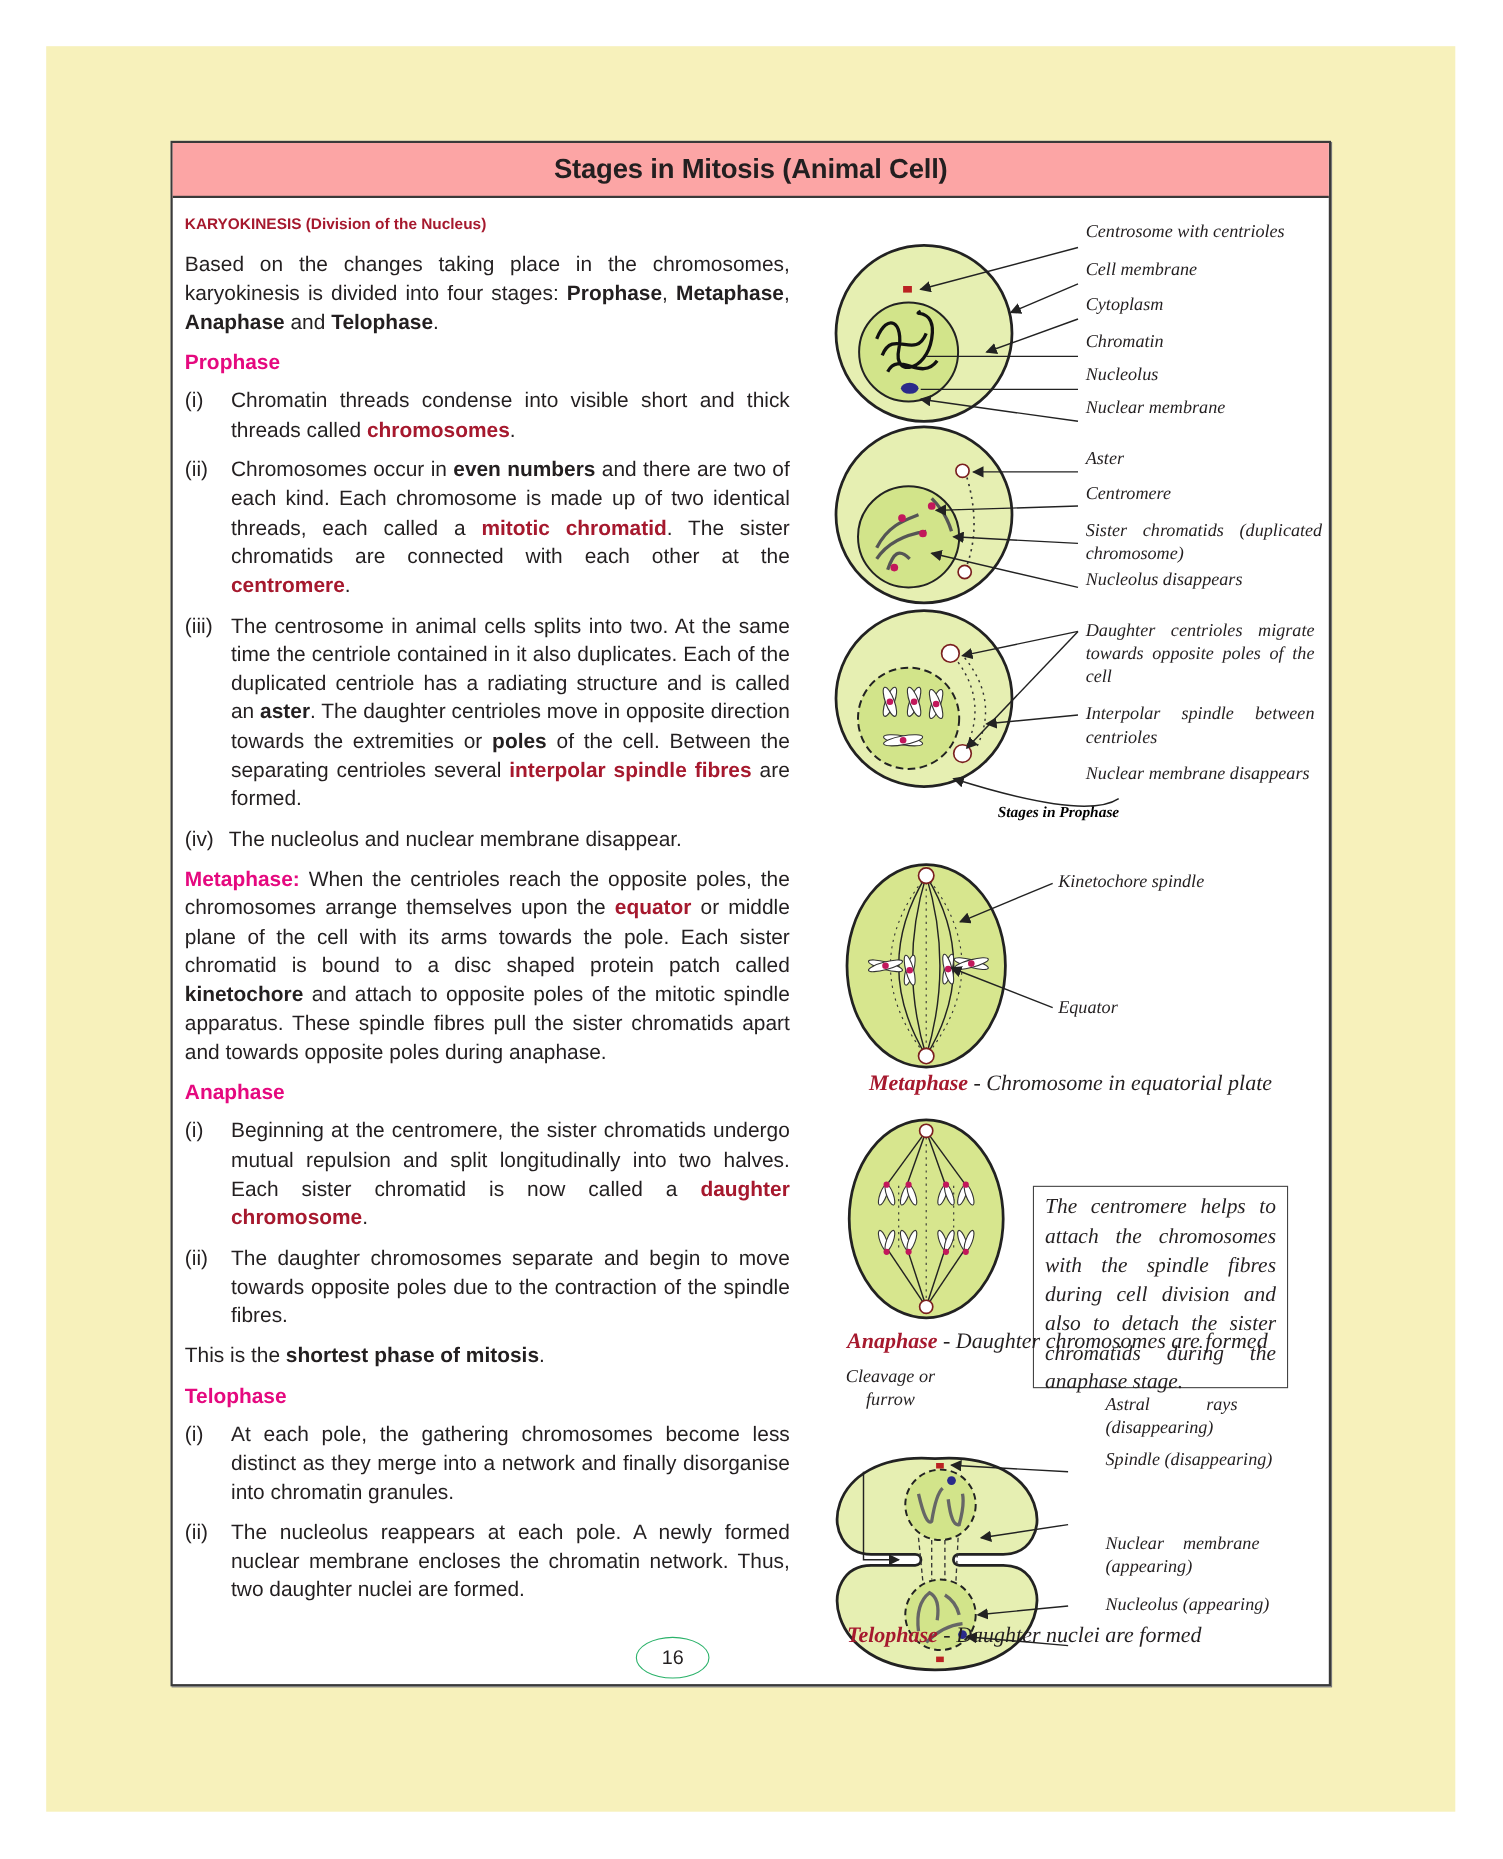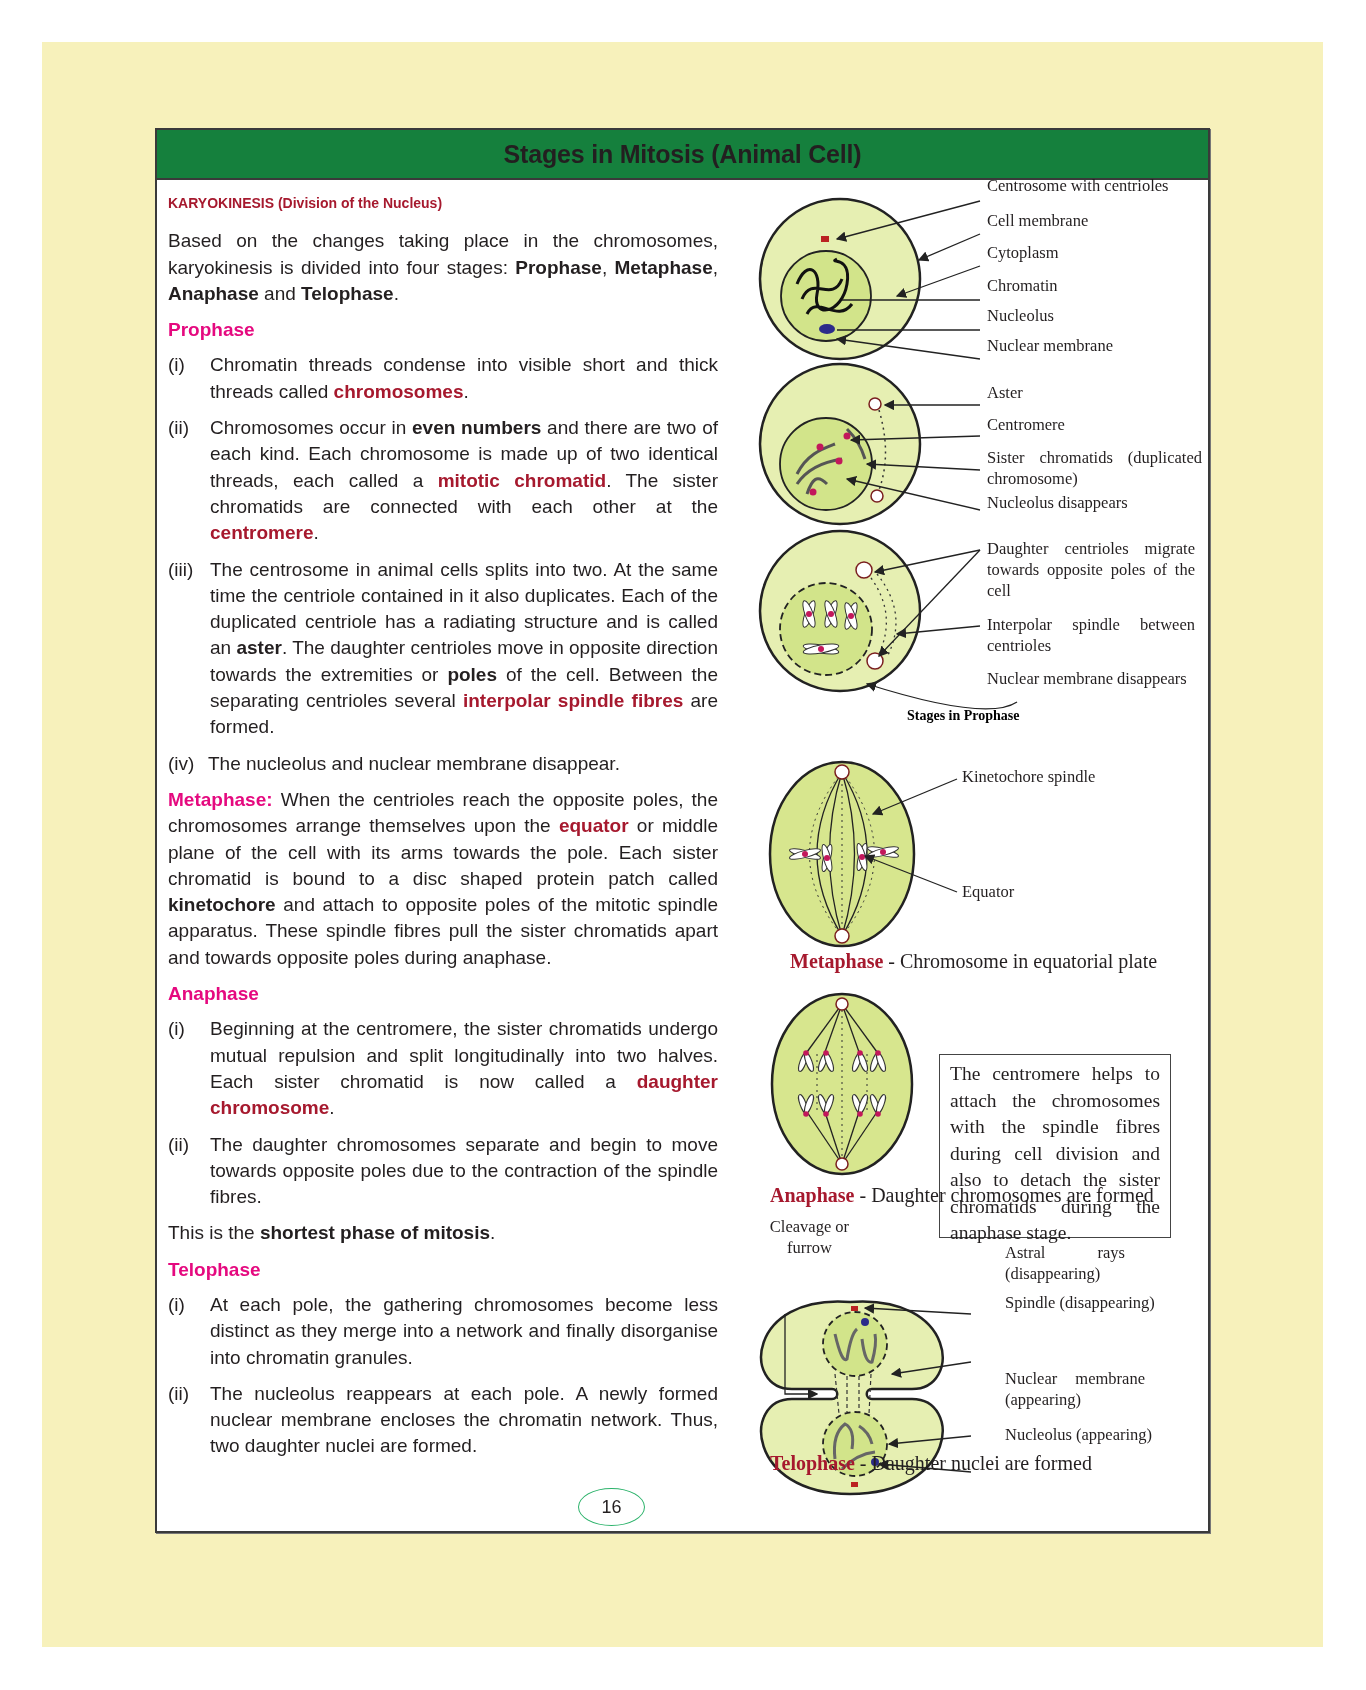--- a/index.html
+++ b/index.html
@@ -1,31 +1,31 @@
 <!DOCTYPE html>
 <html><head>
 <meta charset="utf-8">
 <style>
   html, body { margin:0; padding:0; background:#ffffff; }
   body { width:1366px; height:1690px; position:relative; overflow:hidden; font-family:"Liberation Sans", sans-serif; color:#231f20; }
   .page-bg { position:absolute; left:42px; top:42px; width:1281px; height:1605px; background:#f7f1bb; }
   .box { position:absolute; left:155px; top:128px; width:1051px; height:1401px; background:#fff; border:2px solid #3a3a3a; box-shadow:1px 1px 0 #777; }
-  .box-header { position:absolute; left:0; top:0; width:100%; height:48px; background:#15803d; border-bottom:2px solid #3a3a3a; display:flex; align-items:center; justify-content:center; }
+  .box-header { position:absolute; left:0; top:0; width:100%; height:48px; background:#fca5a5; border-bottom:2px solid #3a3a3a; display:flex; align-items:center; justify-content:center; }
   .box-title { font-family:"Liberation Sans", sans-serif; font-weight:bold; font-size:25px; color:#231f20; letter-spacing:-0.2px; }
   .left { position:absolute; left:11px; top:60px; width:550px; font-size:19px; line-height:26.3px; }
   .left p { margin:0; text-align:justify; }
   .h-kary { color:#a6192e; font-weight:bold; font-size:14px; margin-bottom:12px !important; }
   .h-pink { color:#e5097f; font-weight:bold; margin:10px 0 9px !important; }
   .item { display:flex; margin-bottom:10px; }
   .item .num { flex:0 0 42px; }
   .item .txt { flex:1; text-align:justify; }
   .red { color:#a6192e; font-weight:bold; }
   .b { font-weight:bold; }
   .para { margin-bottom:10px !important; }
-  .right { position:absolute; left:590px; top:44px; width:455px; height:1330px; }
+  .right { position:absolute; left:590px; top:68px; width:455px; height:1330px;font-style:italic; }
   .lbl { position:absolute; font-family:"Liberation Serif", serif; font-size:16.5px; color:#231f20; line-height:21px; white-space:nowrap; }
   .lbl.wrap { white-space:normal; text-align:justify; }
   .cap { position:absolute; font-family:"Liberation Serif", serif; font-size:20px; color:#231f20; white-space:nowrap; }
   .cap .cr { color:#a6192e; font-weight:bold; }
   .cap-center { position:absolute; font-family:"Liberation Serif", serif; font-size:14px; font-weight:bold; color:#000000; white-space:nowrap; }
   .note { position:absolute; left:192px; top:880px; width:232px; height:184px; border:1.5px solid #444; background:#fff; padding:6px 10px; box-sizing:border-box; font-family:"Liberation Serif", serif; font-size:19.5px; line-height:26.5px; text-align:justify; color:#231f20; }
   svg.diag { position:absolute; left:0; top:0; overflow:visible; }
   .pill { position:absolute; left:578px; top:1488px; width:67px; height:38px; border:1.5px solid #2bb26a; border-radius:50%; background:#fff; display:flex; align-items:center; justify-content:center; font-size:18px; color:#231f20; box-sizing:border-box; }
 </style>
 </head>

